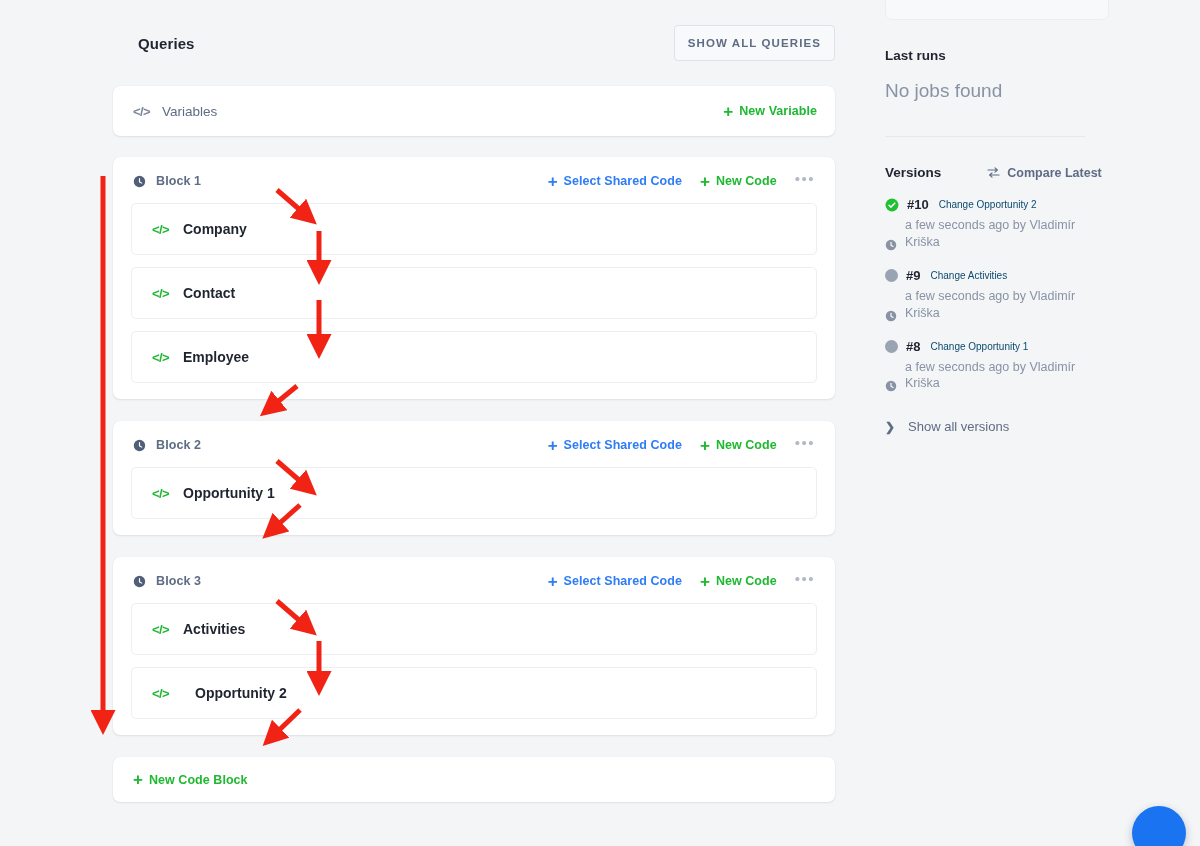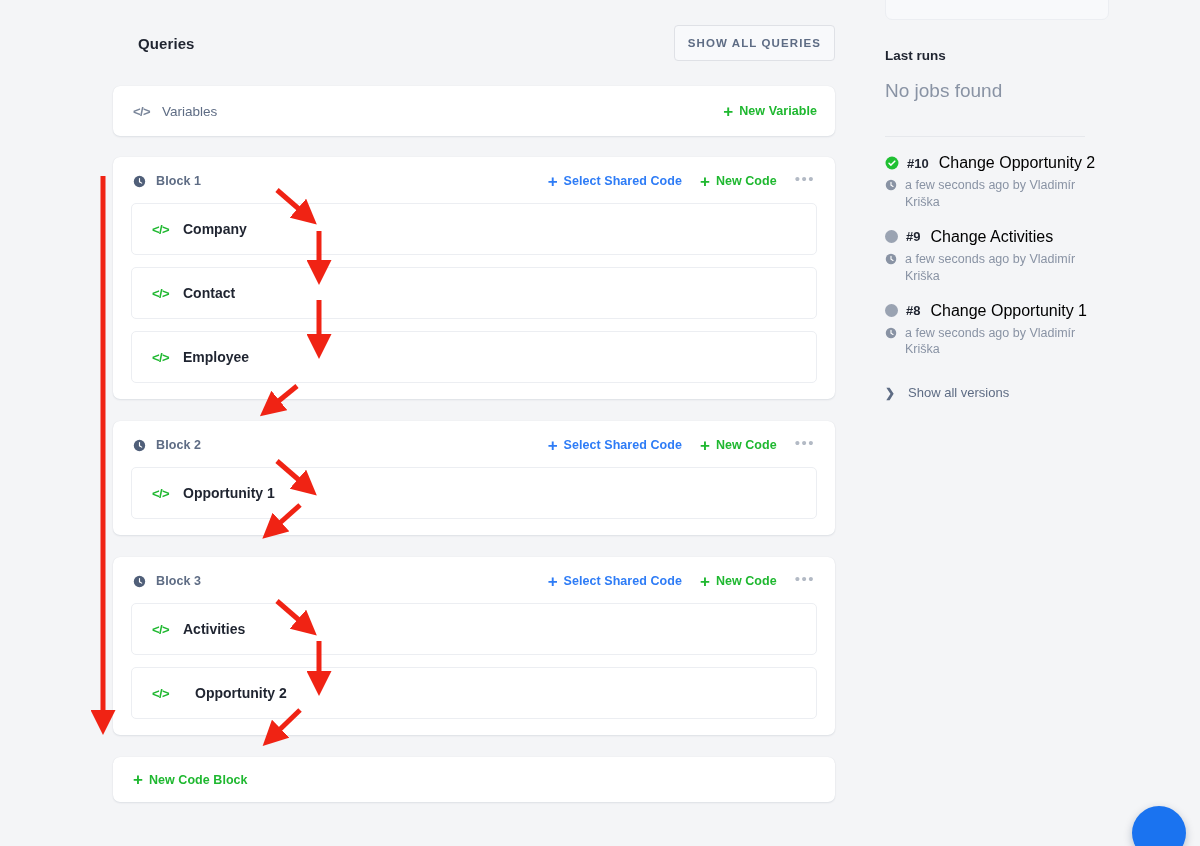--- a/index.html
+++ b/index.html
@@ -109,23 +109,23 @@
   }
 
   .version-item { margin-top: 17px; }
   .version-row1 { display: flex; align-items: center; gap: 8px; }
   .dot-ok { width: 14px; height: 14px; flex: none; }
   .dot-grey {
     width: 13px; height: 13px; border-radius: 50%;
     background: #9aa3b2; flex: none; display: inline-block;
   }
   .v-num { font-size: 13px; font-weight: bold; color: #1f2430; }
-  .v-name { font-size: 16px; color: #000000; margin-left: 2px; }
+  .v-name { font-size: 10px; color: #0c4a6e; margin-left: 2px; }
   .version-row2 {
-    display: flex; align-items: flex-start; gap: 8px; margin-top: 5px;
+    display: flex; align-items: flex-end; gap: 8px; margin-top: 5px;
     font-size: 12.5px; color: #8993a4; line-height: 1.35; max-width: 205px;
   }
   .clock-small { width: 12px; height: 12px; flex: none; margin-top: 2px; }
 
   .show-all-versions {
     display: flex; align-items: center; gap: 13px; margin-top: 27px;
     font-size: 13px; color: #5e6c84; cursor: pointer;
   }
   .chev { font-size: 12px; font-weight: bold; color: #5e6c84; }
 
@@ -267,20 +267,29 @@
 
   <div class="sidebar">
     <div class="topcard-stub"></div>
 
     <div class="side-section">
       <div class="side-title">Last runs</div>
       <div class="side-muted">No jobs found</div>
       <div class="divider"></div>
     </div>
 
+    <div class="versions-head">
+      <span class="side-title">Versions</span>
+      <span class="compare-link">
+        <svg width="13" height="11" viewBox="0 0 14 12">
+          <path d="M1 3.3h10M8.6 1l2.6 2.3-2.6 2.3M13 8.7H3M5.4 6.4L2.8 8.7l2.6 2.3" stroke="#5e6c84" stroke-width="1.3" fill="none" stroke-linecap="round" stroke-linejoin="round"></path>
+        </svg>
+        <span>Compare Latest</span>
+      </span>
+    </div>
 
     <div class="version-item">
       <div class="version-row1">
         <svg class="dot-ok" viewBox="0 0 16 16">
           <circle cx="8" cy="8" r="7.4" fill="#20c033"></circle>
           <path d="M4.6 8.2l2.2 2.2 4.4-4.5" stroke="#fff" stroke-width="1.7" fill="none" stroke-linecap="round" stroke-linejoin="round"></path>
         </svg>
         <span class="v-num">#10</span>
         <span class="v-name">Change Opportunity 2</span>
       </div>

